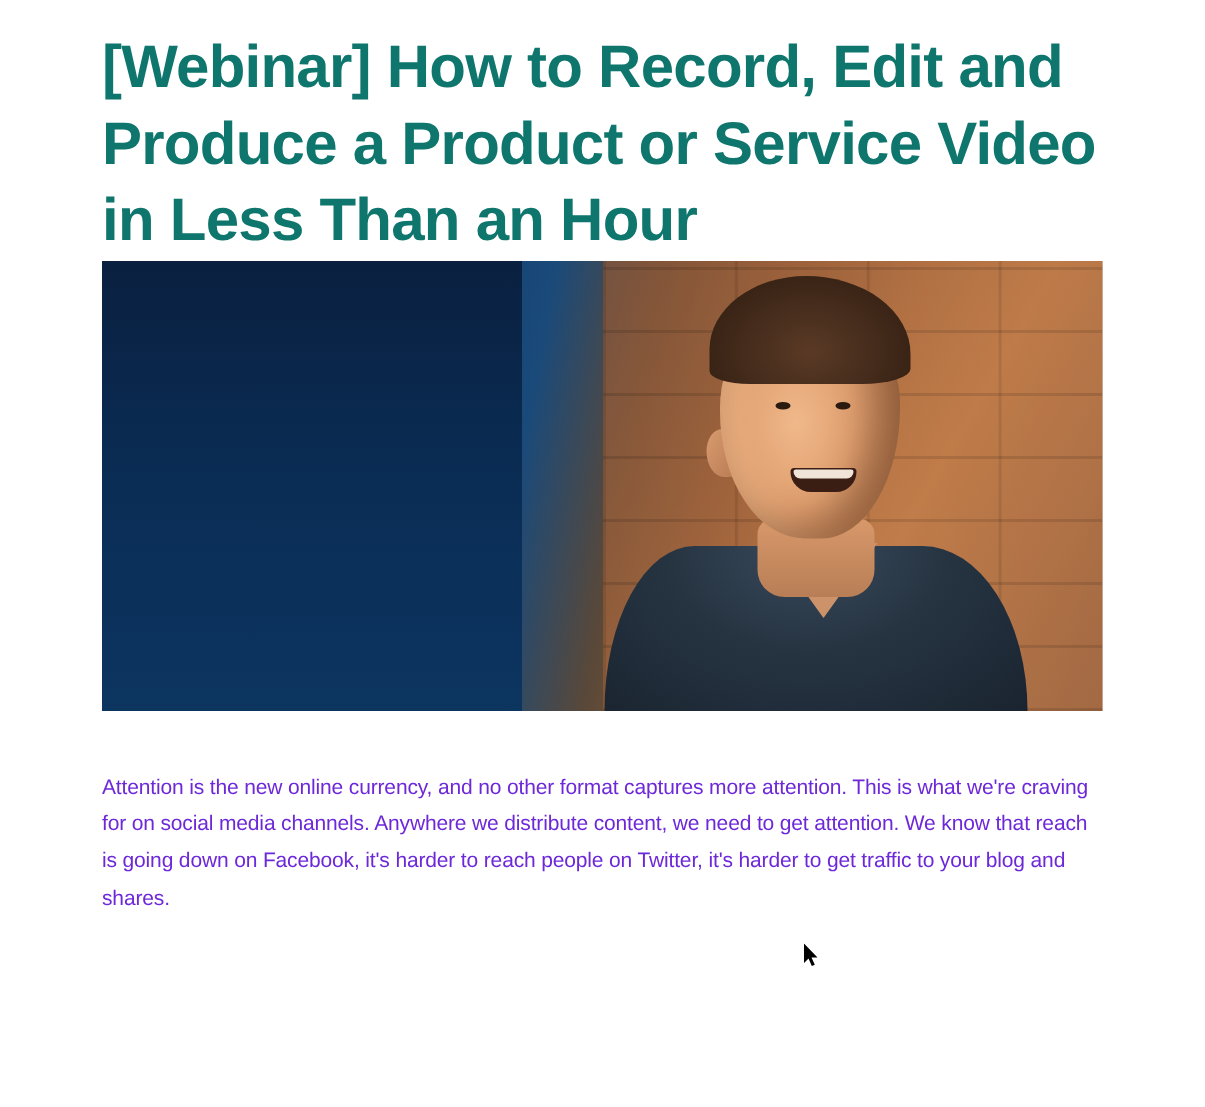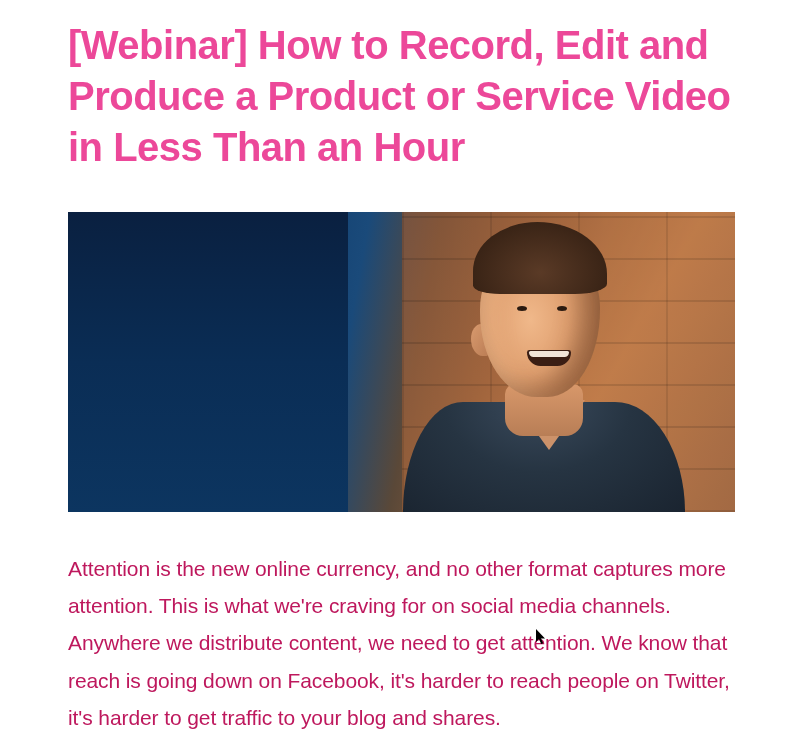--- a/index.html
+++ b/index.html
@@ -9,24 +9,23 @@
     }
     body {
       font-family: -apple-system, BlinkMacSystemFont, 'Segoe UI', Helvetica, Arial, sans-serif;
       background: #ffffff;
       width: 803px;
       padding: 20px 68px 40px 68px;
     }
     .article-title {
       font-size: 40px;
       font-weight: 700;
-      color: #ec4899;
+      color: #0f766e;
       line-height: 1.28;
       letter-spacing: -0.5px;
-      margin-bottom: 38px;
     }
     .hero-image {
       width: 100%;
       height: 300px;
       margin-bottom: 38px;
       position: relative;
       overflow: hidden;
       background: linear-gradient(100deg, #0a2547 0%, #0d3a6b 28%, #1a4a7a 42%, #5a4838 52%, #8a5a3a 62%, #b0764a 75%, #9a6848 100%);
     }
     .hero-image::before {
@@ -148,22 +147,22 @@
       width: 0;
       height: 0;
       z-index: 10;
     }
     .cursor-mark svg {
       position: absolute;
       width: 11px;
       height: 16px;
     }
     .article-body {
-      font-size: 21px;
-      color: #be185d;
+      font-size: 14px;
+      color: #6d28d9;
       line-height: 1.78;
       letter-spacing: -0.1px;
       font-weight: 400;
     }
   </style>
 </head>
 <body>
 
 <h1 class="article-title">[Webinar] How to Record, Edit and Produce a Product or Service Video in Less Than an Hour</h1>
 

